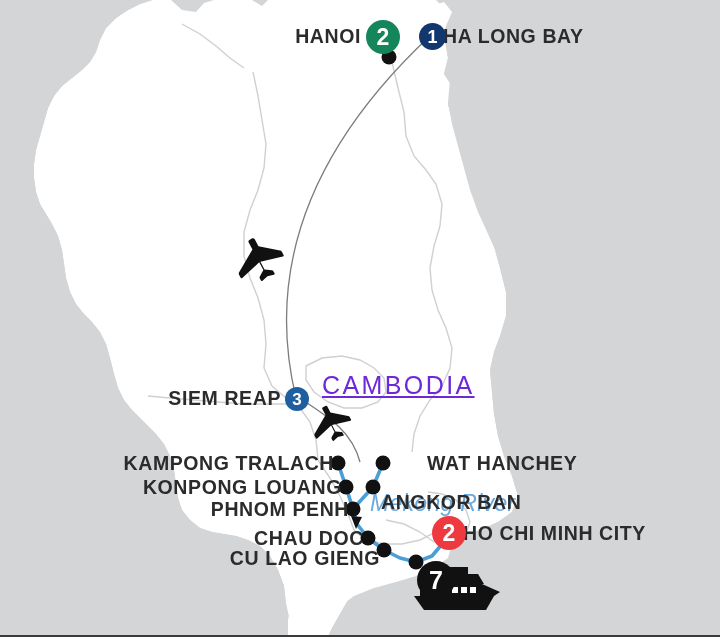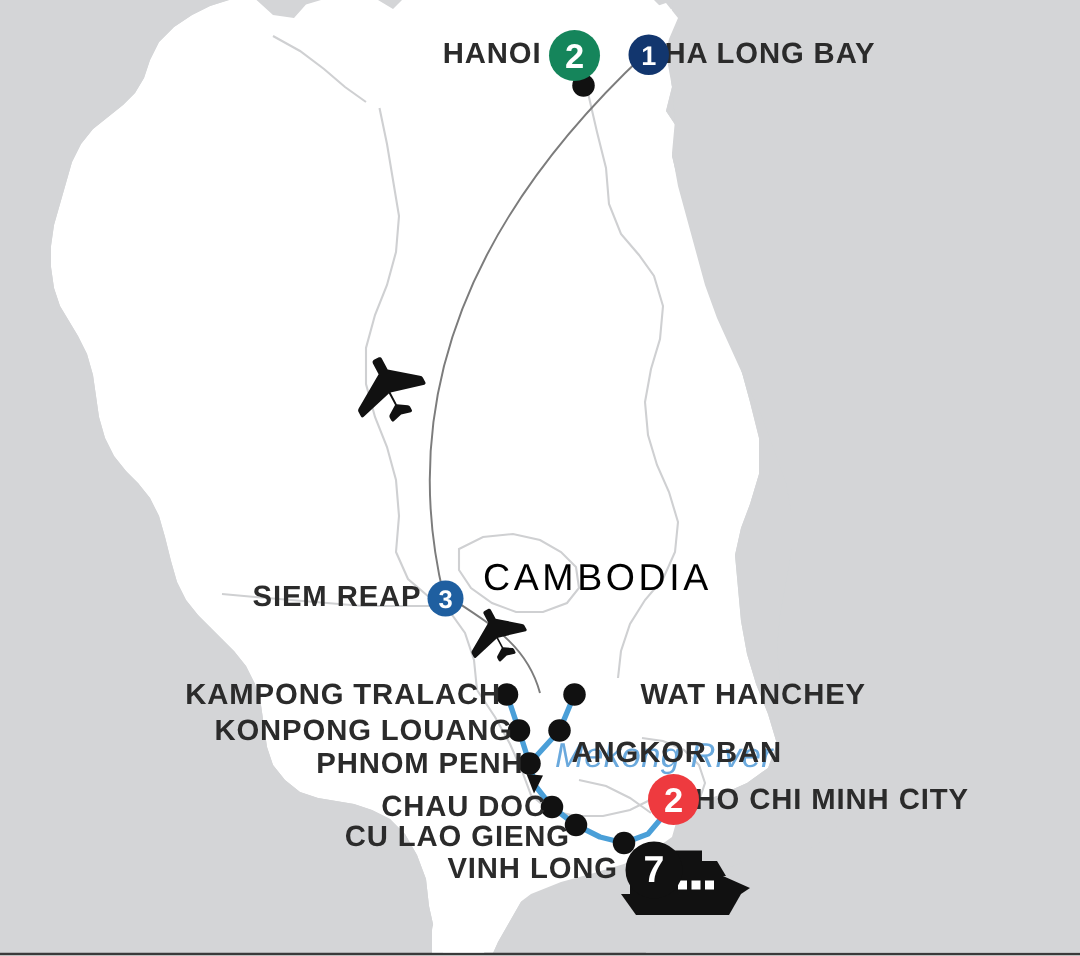--- a/index.html
+++ b/index.html
@@ -43,23 +43,24 @@
     text-align: right;
   }
 
   
   .country-label {
     position: absolute;
     font-family: "Liberation Sans", sans-serif;
     font-weight: normal;
     font-size: 25px;
     letter-spacing: 2.4px;
-    color: #000000;
+    color: #6d28d9;
     white-space: nowrap;
     line-height: 1;
+    text-decoration: underline;
   }
 
   
   .river-label {
     position: absolute;
     font-family: "Liberation Sans", sans-serif;
     font-style: italic;
     font-weight: normal;
     font-size: 23px;
     color: #6aa9dd;
@@ -298,21 +299,20 @@
   <div class="city-label left-of" style="right:371px; top:500px;">PHNOM PENH</div>
 
   <div class="city-label right-of" style="left:391px; top:454px;padding-left:36px;">WAT HANCHEY</div>
 
   <div class="city-label right-of" style="left:381px; top:493px;">ANGKOR BAN</div>
 
   <div class="city-label left-of" style="right:356px; top:529px;">CHAU DOC</div>
 
   <div class="city-label left-of" style="right:340px; top:549px;">CU LAO GIENG</div>
 
-  <div class="city-label left-of" style="right:308px; top:570px;">VINH LONG</div>
 
   <div class="city-label right-of" style="left:463px; top:524px;">HO CHI MINH CITY</div>
 
   <div class="badge size-lg" style="left:366px; top:20px; background:#15855b;">2</div>
 
   <div class="badge size-md" style="left:419px; top:23px; background:#12366e;">1</div>
 
   <div class="badge size-sm" style="left:285px; top:387px; background:#1f5fa0;">3</div>
 
   <div class="badge size-lg" style="left:432px; top:516px; background:#ee3a3f;">2</div>

